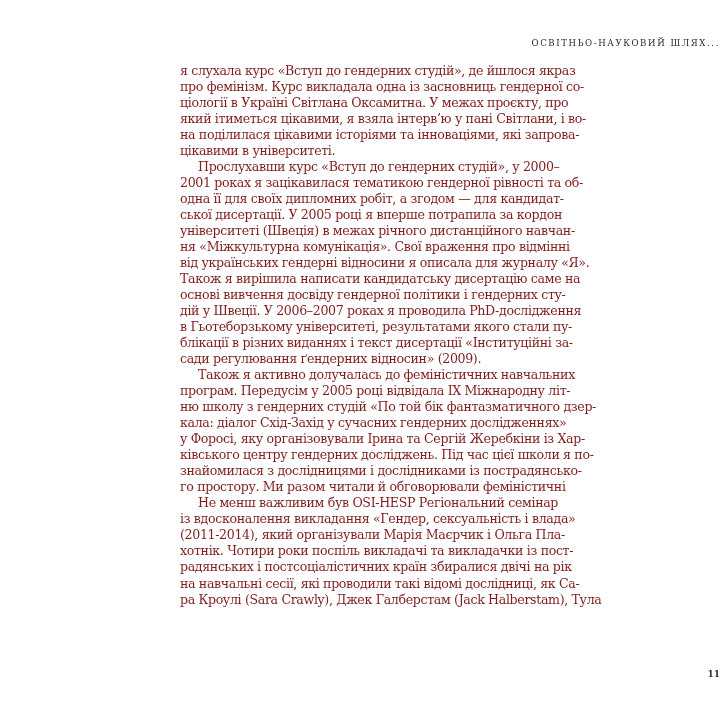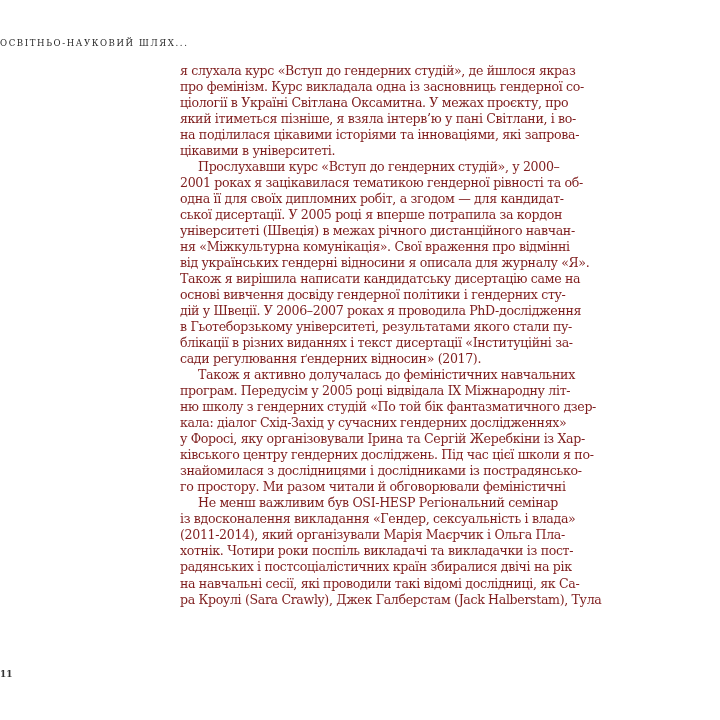--- a/index.html
+++ b/index.html
@@ -1,64 +1,64 @@
 <!DOCTYPE html>
 <html><head>
 <meta charset="utf-8">
 <style>
   html, body { margin: 0; padding: 0; background: #ffffff; }
   body { width: 720px; height: 720px; position: relative; overflow: hidden; }
   .page { position: absolute; left: 0; top: 0; width: 720px; height: 720px; background: #fff; }
   .running-head {
-    position: absolute; top: 38px; left: 0; width: 720px; text-align: left;
+    position: absolute; top: 38px; left: 0; width: 720px; text-align: right;
     font-family: "DejaVu Serif", serif; font-size: 8.6px; letter-spacing: 1.6px;
     color: #2a2a2a; text-transform: uppercase;
   }
   .body-text {
     position: absolute; left: 180px; top: 63px; width: 361px;
     font-family: "DejaVu Serif", serif; font-size: 12.6px; line-height: 16.03px;
     color: #7f1d1d;
   }
   .line { display: block; white-space: nowrap; text-align: justify; text-align-last: justify; height: 16.03px; overflow: visible; letter-spacing: -0.35px; }
   .line.last { text-align-last: left; }
   .line.indent { padding-left: 18px; }
   .folio {
-    position: absolute; top: 669px; left: 0; width: 720px; text-align: left;
+    position: absolute; top: 669px; left: 0; width: 720px; text-align: right;
     font-family: "DejaVu Serif", serif; font-size: 9px; font-weight: bold; color: #333;
   }
 </style>
 </head>
 <body>
 
 <div class="page">
   <div class="running-head">Освітньо-науковий шлях...</div>
 
   <div class="body-text">
     <div>
       <span class="line">я слухала курс «Вступ до гендерних студій», де йшлося якраз</span>
       <span class="line">про фемінізм. Курс викладала одна із засновниць гендерної со-</span>
       <span class="line">ціології в Україні Світлана Оксамитна. У межах проєкту, про</span>
-      <span class="line">який ітиметься пізніше, я взяла інтерв’ю у пані Світлани, і во-</span>
+      <span class="line">який ітиметься цікавими, я взяла інтерв’ю у пані Світлани, і во-</span>
       <span class="line">на поділилася цікавими історіями та інноваціями, які запрова-</span>
       <span class="line last">цікавими в університеті.</span>
     </div>
     <div>
       <span class="line indent">Прослухавши курс «Вступ до гендерних студій», у 2000–</span>
       <span class="line">2001 роках я зацікавилася тематикою гендерної рівності та об-</span>
       <span class="line">одна її для своїх дипломних робіт, а згодом — для кандидат-</span>
       <span class="line">ської дисертації. У 2005 році я вперше потрапила за кордон</span>
       <span class="line">університеті (Швеція) в межах річного дистанційного навчан-</span>
       <span class="line">ня «Міжкультурна комунікація». Свої враження про відмінні</span>
       <span class="line">від українських гендерні відносини я описала для журналу «Я».</span>
       <span class="line">Також я вирішила написати кандидатську дисертацію саме на</span>
       <span class="line">основі вивчення досвіду гендерної політики і гендерних сту-</span>
       <span class="line">дій у Швеції. У 2006–2007 роках я проводила PhD-дослідження</span>
       <span class="line">в Гьотеборзькому університеті, результатами якого стали пу-</span>
       <span class="line">блікації в різних виданнях і текст дисертації «Інституційні за-</span>
-      <span class="line last">сади регулювання ґендерних відносин» (2017).</span>
+      <span class="line last">сади регулювання ґендерних відносин» (2009).</span>
     </div>
     <div>
       <span class="line indent">Також я активно долучалась до феміністичних навчальних</span>
       <span class="line">програм. Передусім у 2005 році відвідала IX Міжнародну літ-</span>
       <span class="line">ню школу з гендерних студій «По той бік фантазматичного дзер-</span>
       <span class="line">кала: діалог Схід-Захід у сучасних гендерних дослідженнях»</span>
       <span class="line">у Форосі, яку організовували Ірина та Сергій Жеребкіни із Хар-</span>
       <span class="line">ківського центру гендерних досліджень. Під час цієї школи я по-</span>
       <span class="line">знайомилася з дослідницями і дослідниками із пострадянсько-</span>
       <span class="line">го простору. Ми разом читали й обговорювали феміністичні</span>

